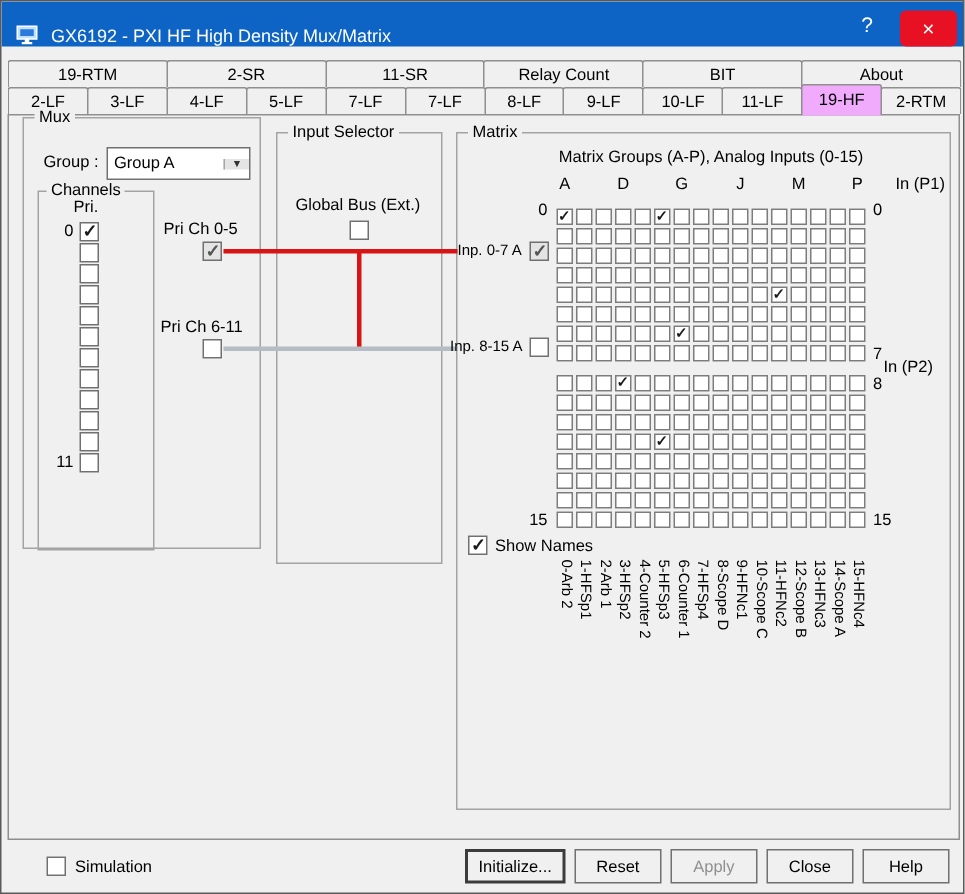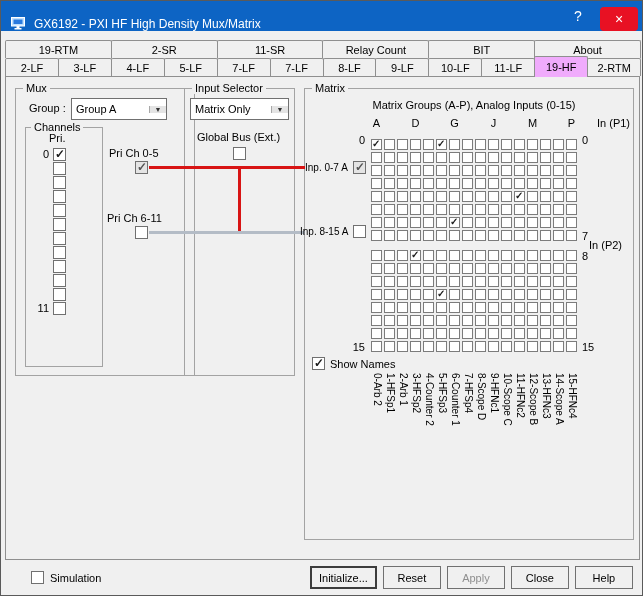--- a/index.html
+++ b/index.html
@@ -107,21 +107,21 @@
       <div class="tab">7-LF</div>
       <div class="tab">8-LF</div>
       <div class="tab">9-LF</div>
       <div class="tab">10-LF</div>
       <div class="tab">11-LF</div>
       <div class="tab selected">19-HF</div>
       <div class="tab">2-RTM</div>
     </div>
   <div id="tabbody"></div>
 
-  <div class="gb" style="left:14px;top:87px;width:180px;height:288px">
+  <div class="gb" style="left:14px;top:77px;width:159px;height:288px">
     <span class="gb-label" style="left:7px;top:-7px">Mux</span>
   </div>
   <span class="flabel" style="left:28px;top:101px">Group :</span>
   <div class="combo" style="left:70px;top:97px;width:96px;height:22px">
     <span class="combo-txt">Group A</span>
     <span class="combo-dd">▼</span>
   </div>
   <div class="gb" style="left:24px;top:126px;width:78px;height:240px">
     <span class="gb-label" style="left:5px;top:-7px">Channels</span>
   </div>
@@ -178,24 +178,20 @@
     </div>
 
   <span class="flabel" style="left:108px;top:146px">Pri Ch 0-5</span>
   <span class="cb checked gray" id="pri05-cb" style="left:134px;top:160px"></span>
   <span class="flabel" style="left:106px;top:211px">Pri Ch 6-11</span>
   <span class="cb" id="pri611-cb" style="left:134px;top:225px"></span>
 
   <div class="gb" style="left:183px;top:87px;width:111px;height:288px">
     <span class="gb-label" style="left:7px;top:-7px">Input Selector</span>
   </div>
-  <div class="combo" style="left:189px;top:97px;width:99px;height:22px">
-    <span class="combo-txt">Matrix Only</span>
-    <span class="combo-dd">▼</span>
-  </div>
   <span class="flabel" style="left:196px;top:130px">Global Bus (Ext.)</span>
   <span class="cb" id="globalbus-cb" style="left:232px;top:146px"></span>
 
   <div class="gb" style="left:303px;top:87px;width:330px;height:452px">
     <span class="gb-label" style="left:7px;top:-7px">Matrix</span>
   </div>
   <span class="mlabel" style="left:343px;top:98px;width:260px;text-align:center">Matrix Groups (A-P), Analog Inputs (0-15)</span>
   <div id="mcols">
       <span class="mcol-letter" style="left: 0px;">A</span>
       <span class="mcol-letter" style="left: 39px;">D</span>

